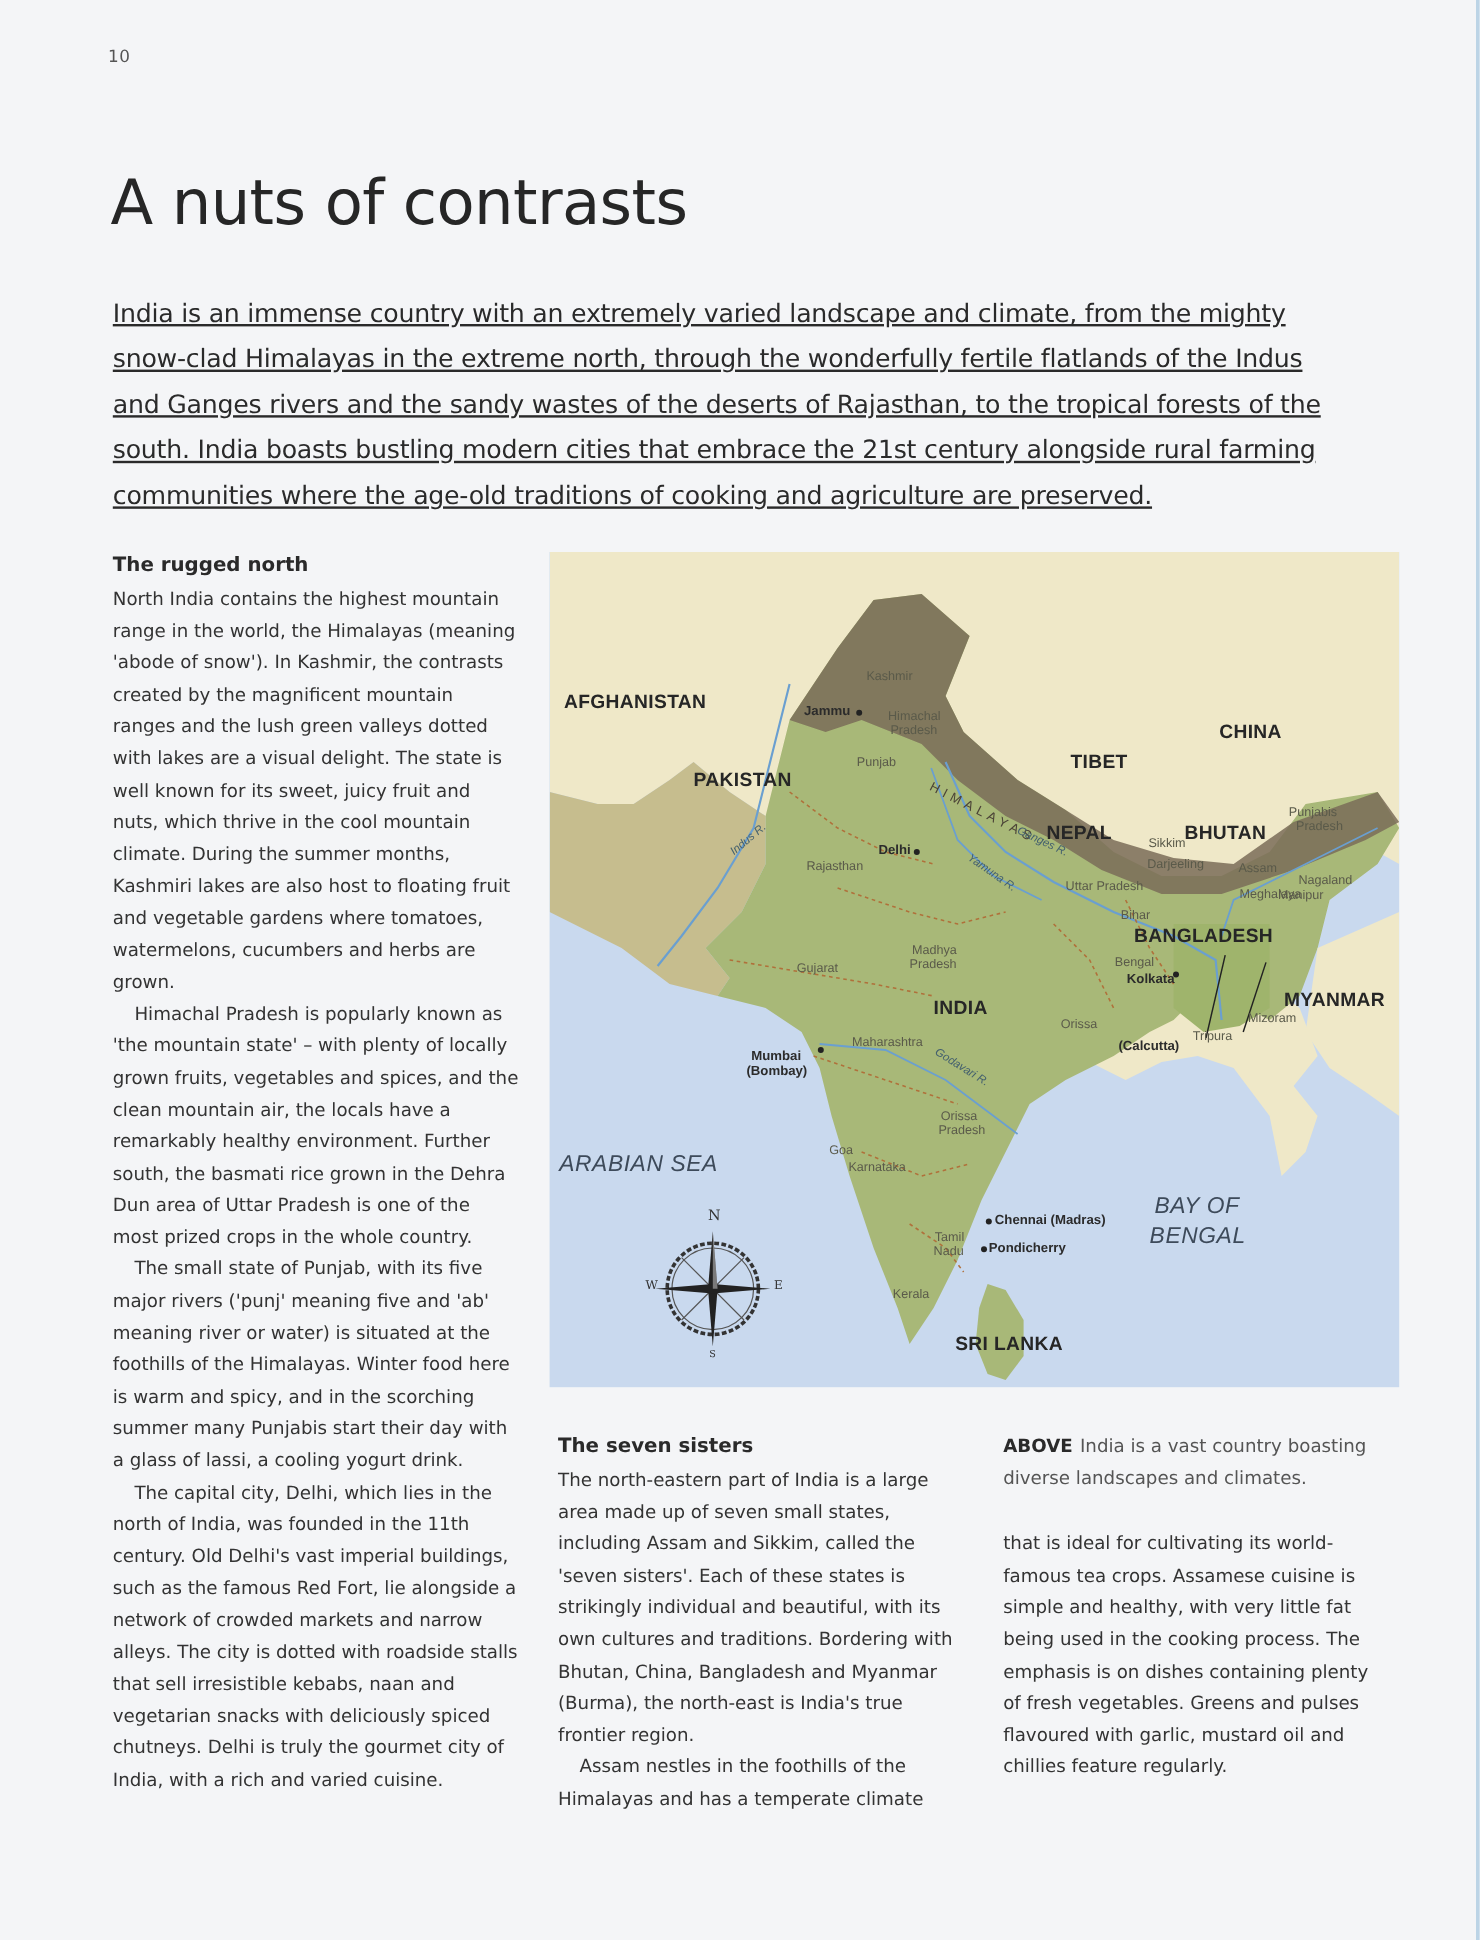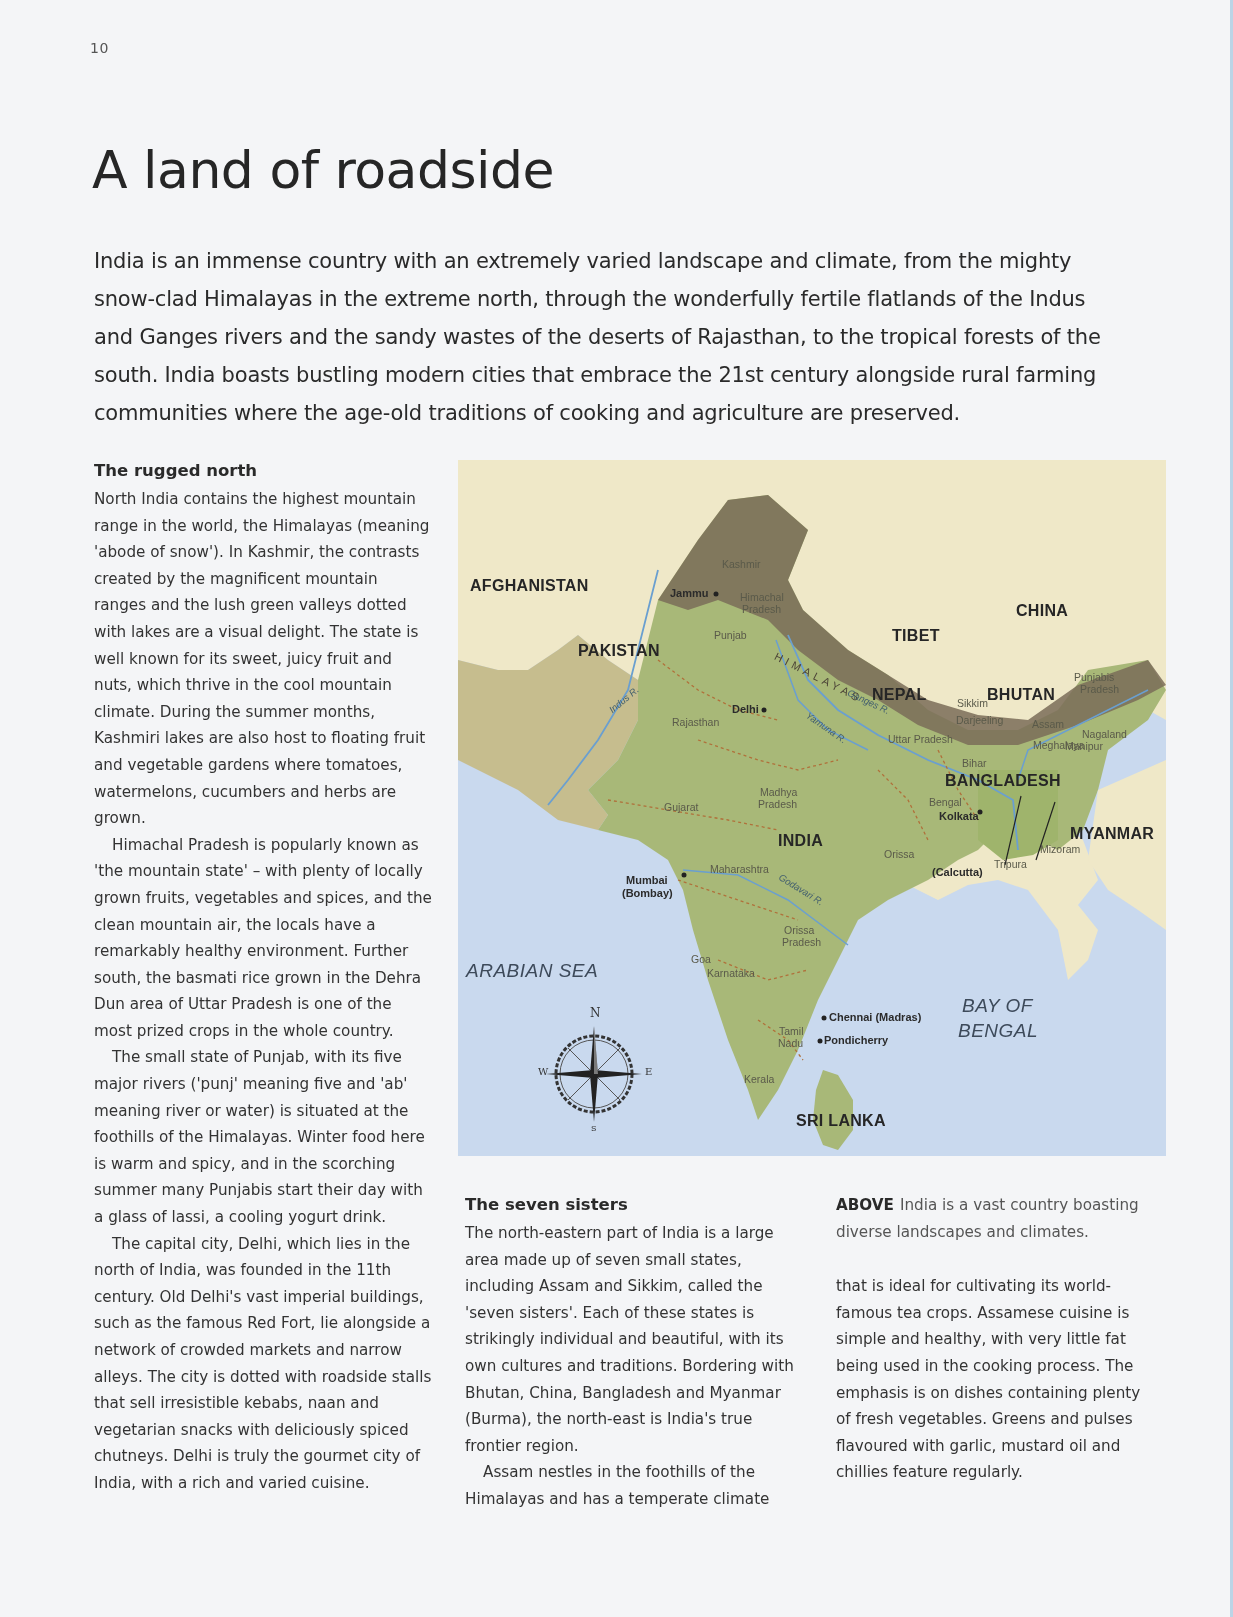--- a/index.html
+++ b/index.html
@@ -19,21 +19,21 @@
     font-size: 14px; color: #555; letter-spacing: 0.5px;
   }
   .title {
     position: absolute; left: 92px; top: 140px;
     font-size: 52px; font-weight: normal; color: #262626;
     margin: 0; letter-spacing: -0.5px;
   }
   .intro {
     position: absolute; left: 94px; top: 242px; width: 1010px;
     font-size: 21px; line-height: 38px; color: #2a2a2a;
-    margin: 0; letter-spacing: -0.2px;
+    margin: 0; letter-spacing: -0.2px; text-decoration: underline;
   }
   .col {
     position: absolute; font-size: 15.2px; line-height: 26.6px; color: #333;
   }
   .col p { margin: 0; }
   .col p.indent { text-indent: 18px; }
   .col h3 { margin: 0; font-size: 16.5px; font-weight: bold; color: #2a2a2a; line-height: 30px; }
   .col-left { left: 94px; top: 456px; width: 340px; }
   .col-mid { left: 465px; top: 1190px; width: 340px; }
   .col-right { left: 836px; top: 1190px; width: 320px; }
@@ -55,21 +55,21 @@
   .river { font-size: 9.5px; font-style: italic; color: #44606e; }
   .range { font-size: 11px; color: #4b4337; letter-spacing: 4px; }
   .compass-letter { font-family: "DejaVu Serif", serif; font-size: 12px; color: #333; }
 </style>
 </head>
 <body>
 
 <div class="page-edge"></div>
 
 <div class="folio">10</div>
-<h1 class="title">A land of roadside</h1>
+<h1 class="title">A nuts of contrasts</h1>
 <p class="intro">India is an immense country with an extremely varied landscape and climate, from the mighty snow-clad Himalayas in the extreme north, through the wonderfully fertile flatlands of the Indus and Ganges rivers and the sandy wastes of the deserts of Rajasthan, to the tropical forests of the south. India boasts bustling modern cities that embrace the 21st century alongside rural farming communities where the age-old traditions of cooking and agriculture are preserved.</p>
 
 <div class="col col-left">
   <h3>The rugged north</h3>
   <p>North India contains the highest mountain range in the world, the Himalayas (meaning 'abode of snow'). In Kashmir, the contrasts created by the magnificent mountain ranges and the lush green valleys dotted with lakes are a visual delight. The state is well known for its sweet, juicy fruit and nuts, which thrive in the cool mountain climate. During the summer months, Kashmiri lakes are also host to floating fruit and vegetable gardens where tomatoes, watermelons, cucumbers and herbs are grown.</p>
   <p class="indent">Himachal Pradesh is popularly known as 'the mountain state' – with plenty of locally grown fruits, vegetables and spices, and the clean mountain air, the locals have a remarkably healthy environment. Further south, the basmati rice grown in the Dehra Dun area of Uttar Pradesh is one of the most prized crops in the whole country.</p>
   <p class="indent">The small state of Punjab, with its five major rivers ('punj' meaning five and 'ab' meaning river or water) is situated at the foothills of the Himalayas. Winter food here is warm and spicy, and in the scorching summer many Punjabis start their day with a glass of lassi, a cooling yogurt drink.</p>
   <p class="indent">The capital city, Delhi, which lies in the north of India, was founded in the 11th century. Old Delhi's vast imperial buildings, such as the famous Red Fort, lie alongside a network of crowded markets and narrow alleys. The city is dotted with roadside stalls that sell irresistible kebabs, naan and vegetarian snacks with deliciously spiced chutneys. Delhi is truly the gourmet city of India, with a rich and varied cuisine.</p>
 </div>
 
@@ -155,21 +155,21 @@
   <span class="lbl state" style="left:300px;top:338px;">Pradesh</span>
   <span class="lbl state" style="left:252px;top:403px;">Maharashtra</span>
   <span class="lbl state" style="left:326px;top:464px;">Orissa</span>
   <span class="lbl state" style="left:324px;top:476px;">Pradesh</span>
   <span class="lbl state" style="left:233px;top:493px;">Goa</span>
   <span class="lbl state" style="left:249px;top:507px;">Karnataka</span>
   <span class="lbl state" style="left:321px;top:565px;">Tamil</span>
   <span class="lbl state" style="left:320px;top:577px;">Nadu</span>
   <span class="lbl state" style="left:286px;top:613px;">Kerala</span>
   <span class="lbl state" style="left:430px;top:273px;">Uttar Pradesh</span>
-  <span class="lbl state" style="left:468px;top:297px;padding-left:36px;">Bihar</span>
+  <span class="lbl state" style="left:440px;top:297px;padding-left:36px;">Bihar</span>
   <span class="lbl state" style="left:471px;top:336px;">Bengal</span>
   <span class="lbl state" style="left:426px;top:388px;">Orissa</span>
   <span class="lbl state" style="left:499px;top:237px;">Sikkim</span>
   <span class="lbl state" style="left:498px;top:254px;">Darjeeling</span>
   <span class="lbl state" style="left:574px;top:258px;">Assam</span>
   <span class="lbl state" style="left:575px;top:279px;">Meghalaya</span>
   <span class="lbl state" style="left:616px;top:211px;">Punjabis</span>
   <span class="lbl state" style="left:622px;top:223px;">Pradesh</span>
   <span class="lbl state" style="left:624px;top:268px;">Nagaland</span>
   <span class="lbl state" style="left:607px;top:280px;">Manipur</span>

